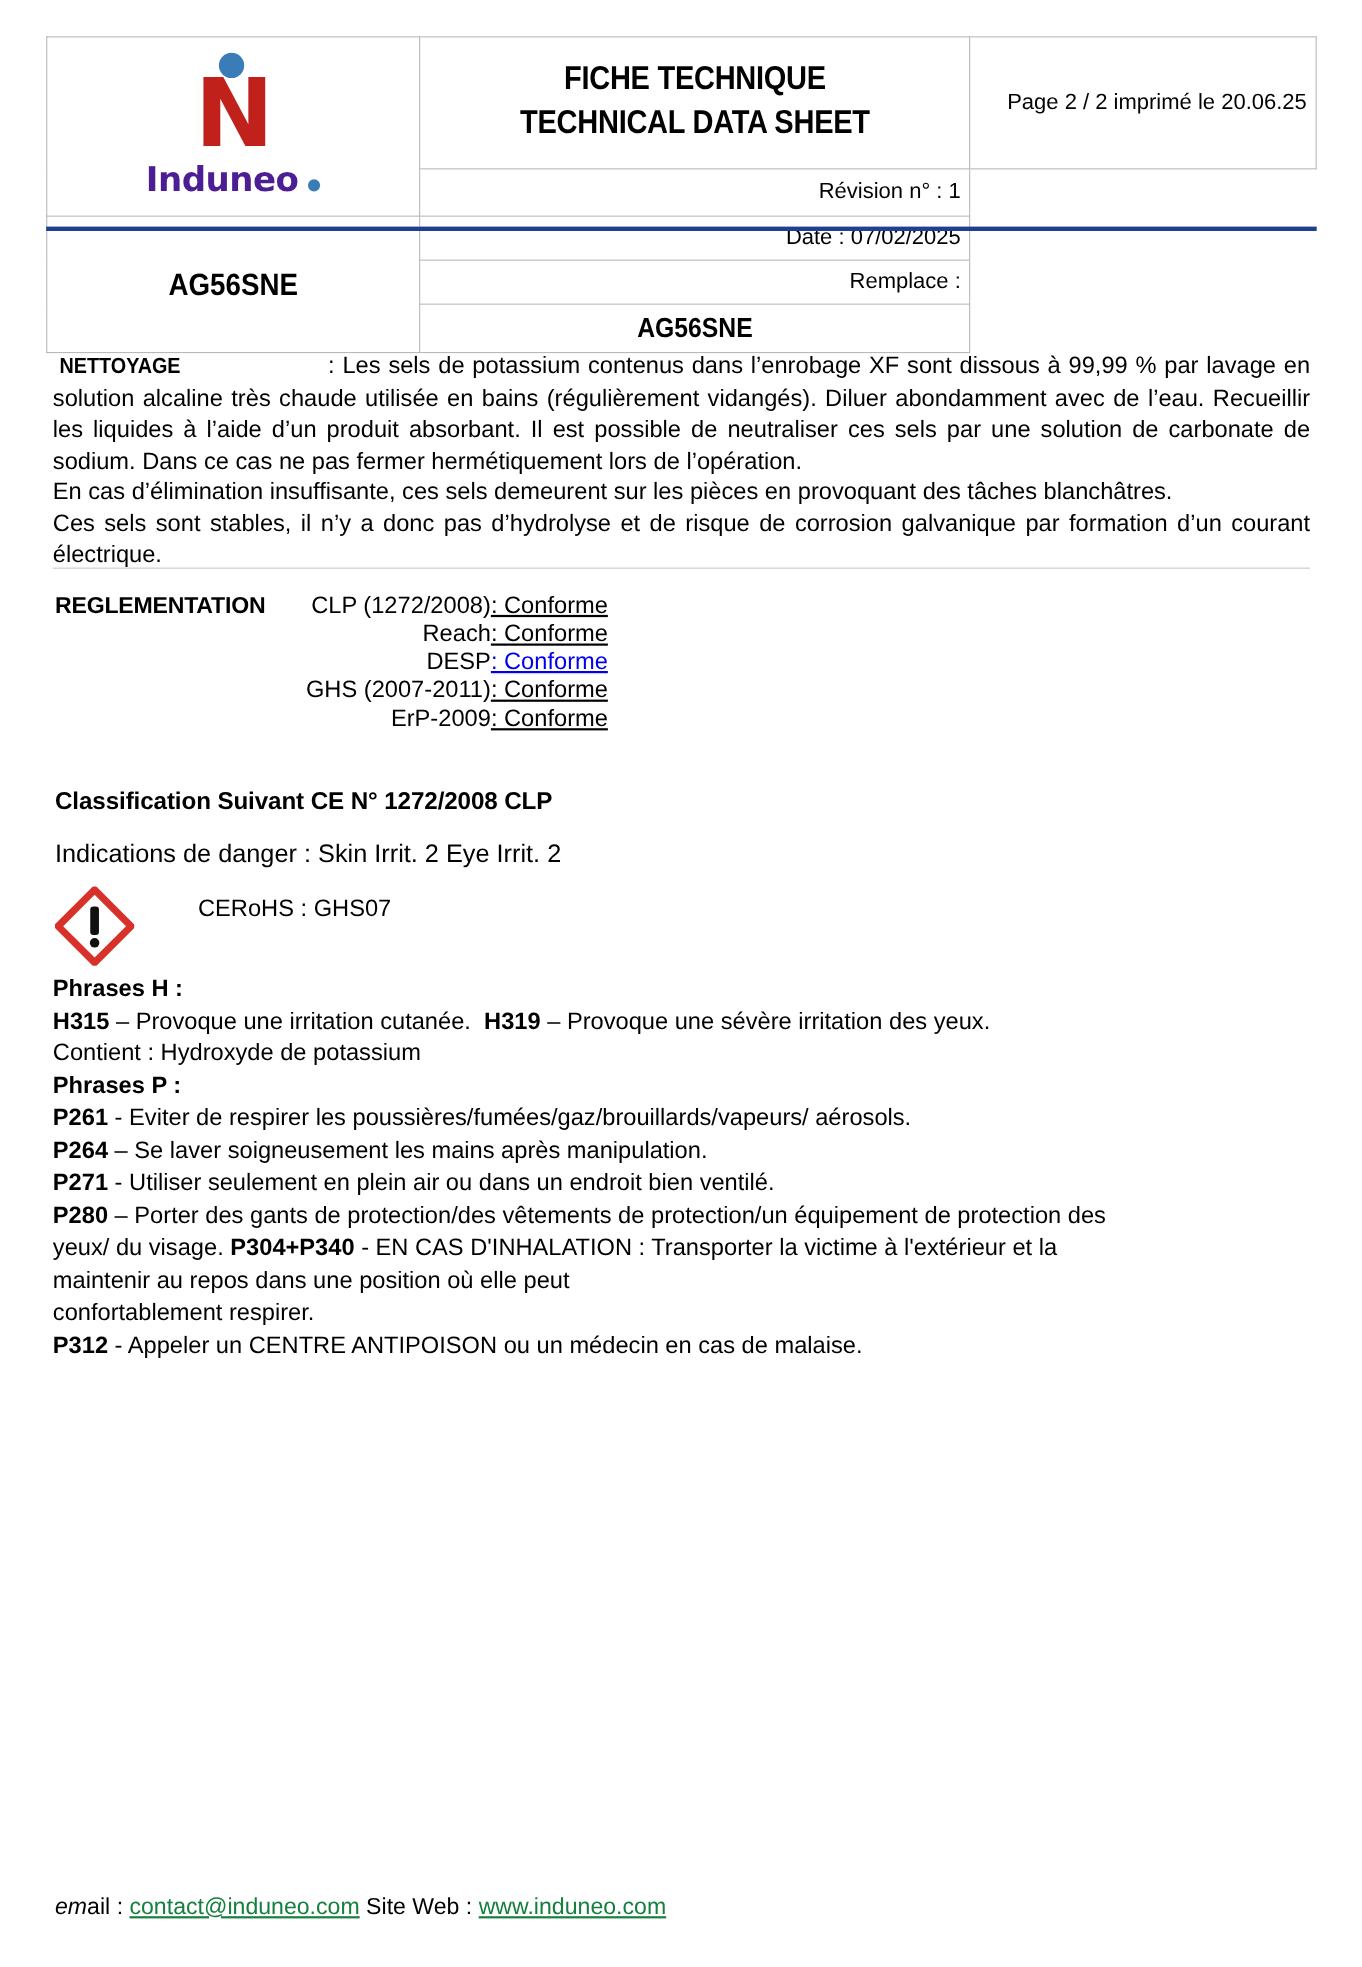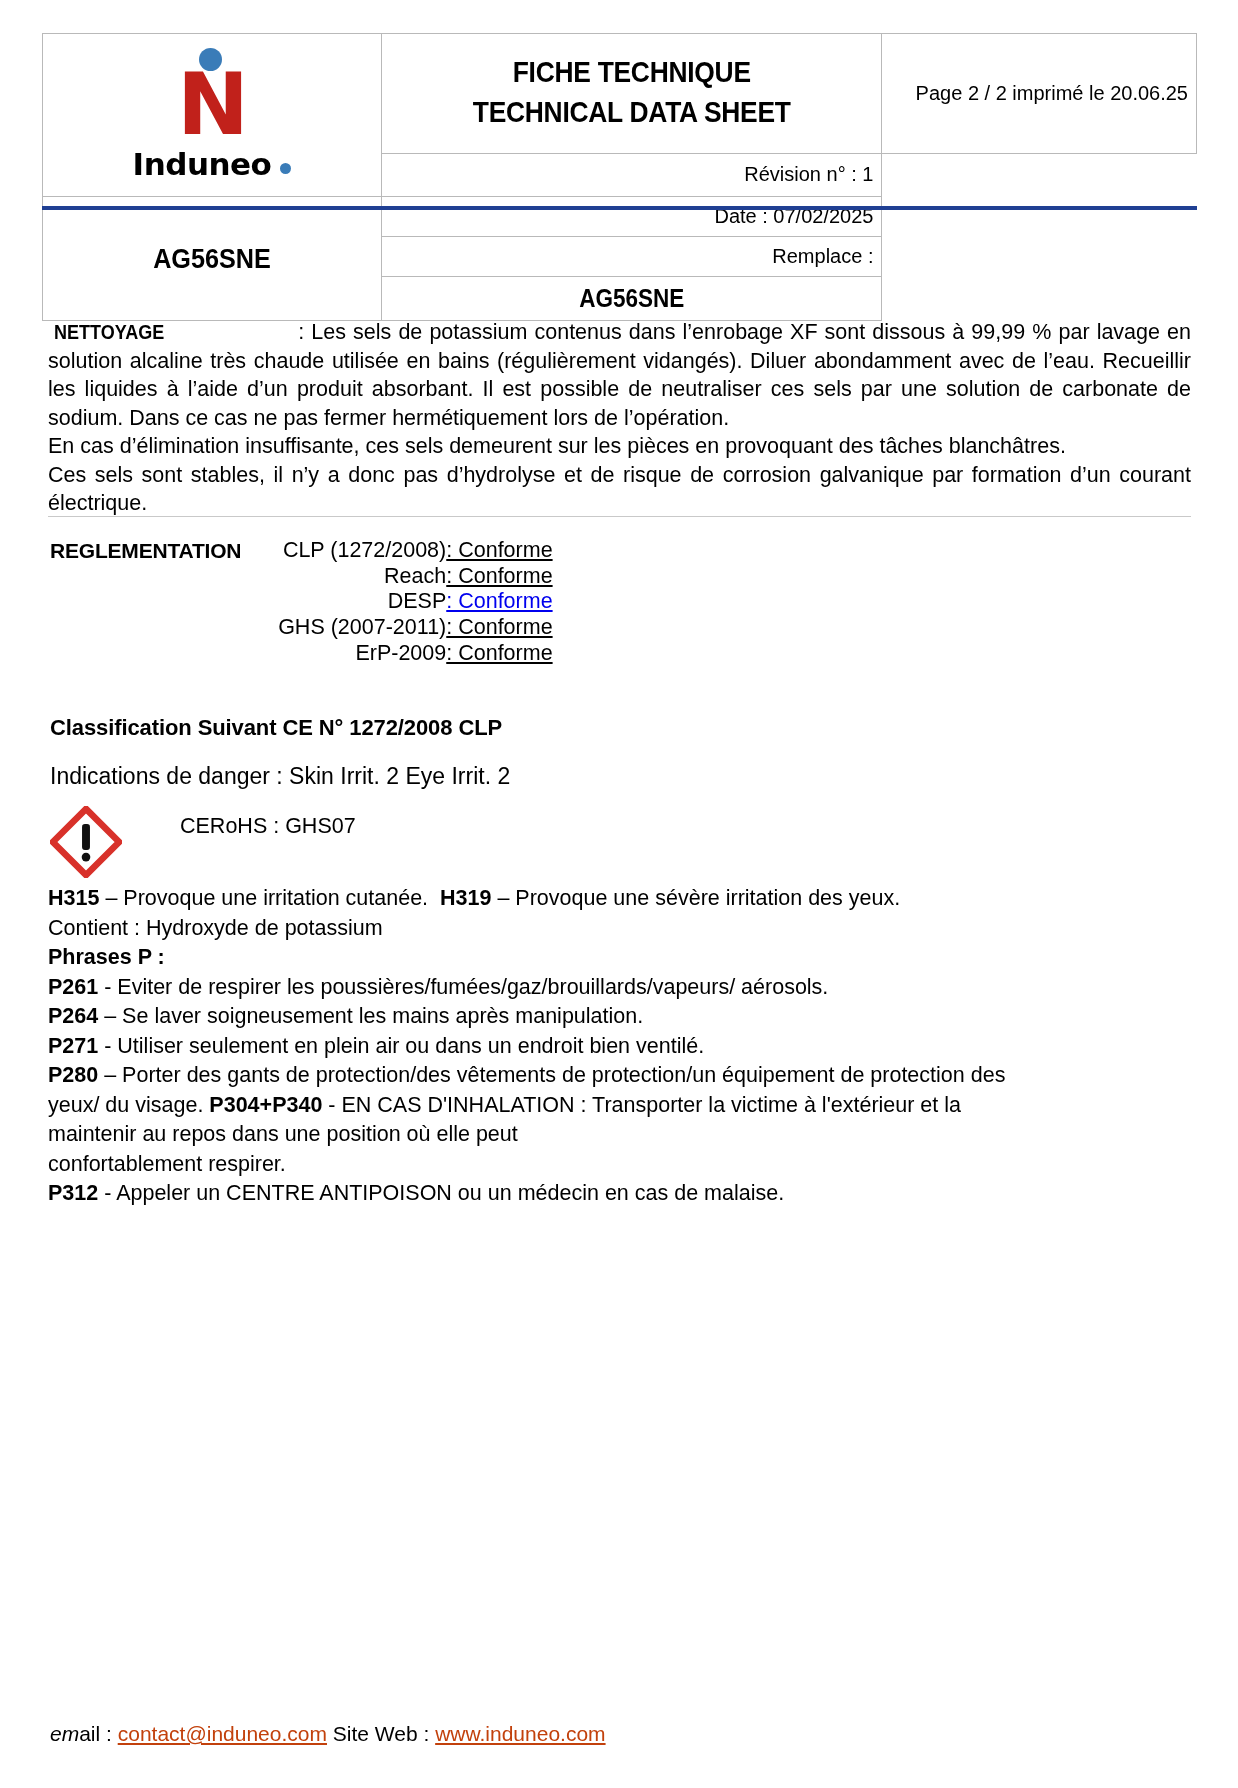--- a/index.html
+++ b/index.html
@@ -77,21 +77,21 @@
   .logo-word-row {
     display: flex;
     align-items: center;
     justify-content: center;
     margin-top: 2px;
   }
   .logo-word {
     font-family: "DejaVu Sans", sans-serif;
     font-weight: bold;
     font-size: 31px;
-    color: #000000;
+    color: #4c1d95;
     letter-spacing: -0.5px;
   }
   .logo-dot-side {
     width: 11px; height: 11px;
     border-radius: 50%;
     background: #3a7cb8;
     margin-left: 9px;
     margin-top: 8px;
   }
 
@@ -227,21 +227,21 @@
   .b { font-weight: bold; }
 
   .footer {
     position: absolute;
     left: 50px;
     top: 1722px;
     font-size: 21px;
   }
   .footer .em-it { font-style: italic; }
   .footer a, .footer .link-txt {
-    color: #c2410c;
+    color: #15803d;
     text-decoration: underline;
   }
 </style>
 </head>
 <body>
 
 <div class="page">
 
   <table class="header-table">
     <tbody>
@@ -344,20 +344,21 @@
   <div class="symbol-row">
     <svg class="ghs-pictogram" viewBox="0 0 100 100">
       <polygon points="50,4 96,50 50,96 4,50" fill="#ffffff" stroke="#d8312a" stroke-width="9"></polygon>
       <rect x="44.5" y="25" width="11" height="36" rx="4" fill="#111111"></rect>
       <circle cx="50" cy="71" r="6" fill="#111111"></circle>
     </svg>
     <div class="symbol-text">CERoHS : GHS07</div>
   </div>
 
   <div class="phrases">
+    <p class="b">Phrases H :</p>
     <p>
       <span class="b">H315</span><span> – Provoque une irritation cutanée.</span>&nbsp;
       <span class="b">H319</span><span> – Provoque une sévère irritation des yeux.</span>
     </p>
     <p>Contient : Hydroxyde de potassium</p>
     <p class="b">Phrases P :</p>
     <p>
       <span class="b">P261</span><span> - Eviter de respirer les poussières/fumées/gaz/brouillards/vapeurs/ aérosols.</span>
     </p>
     <p>

